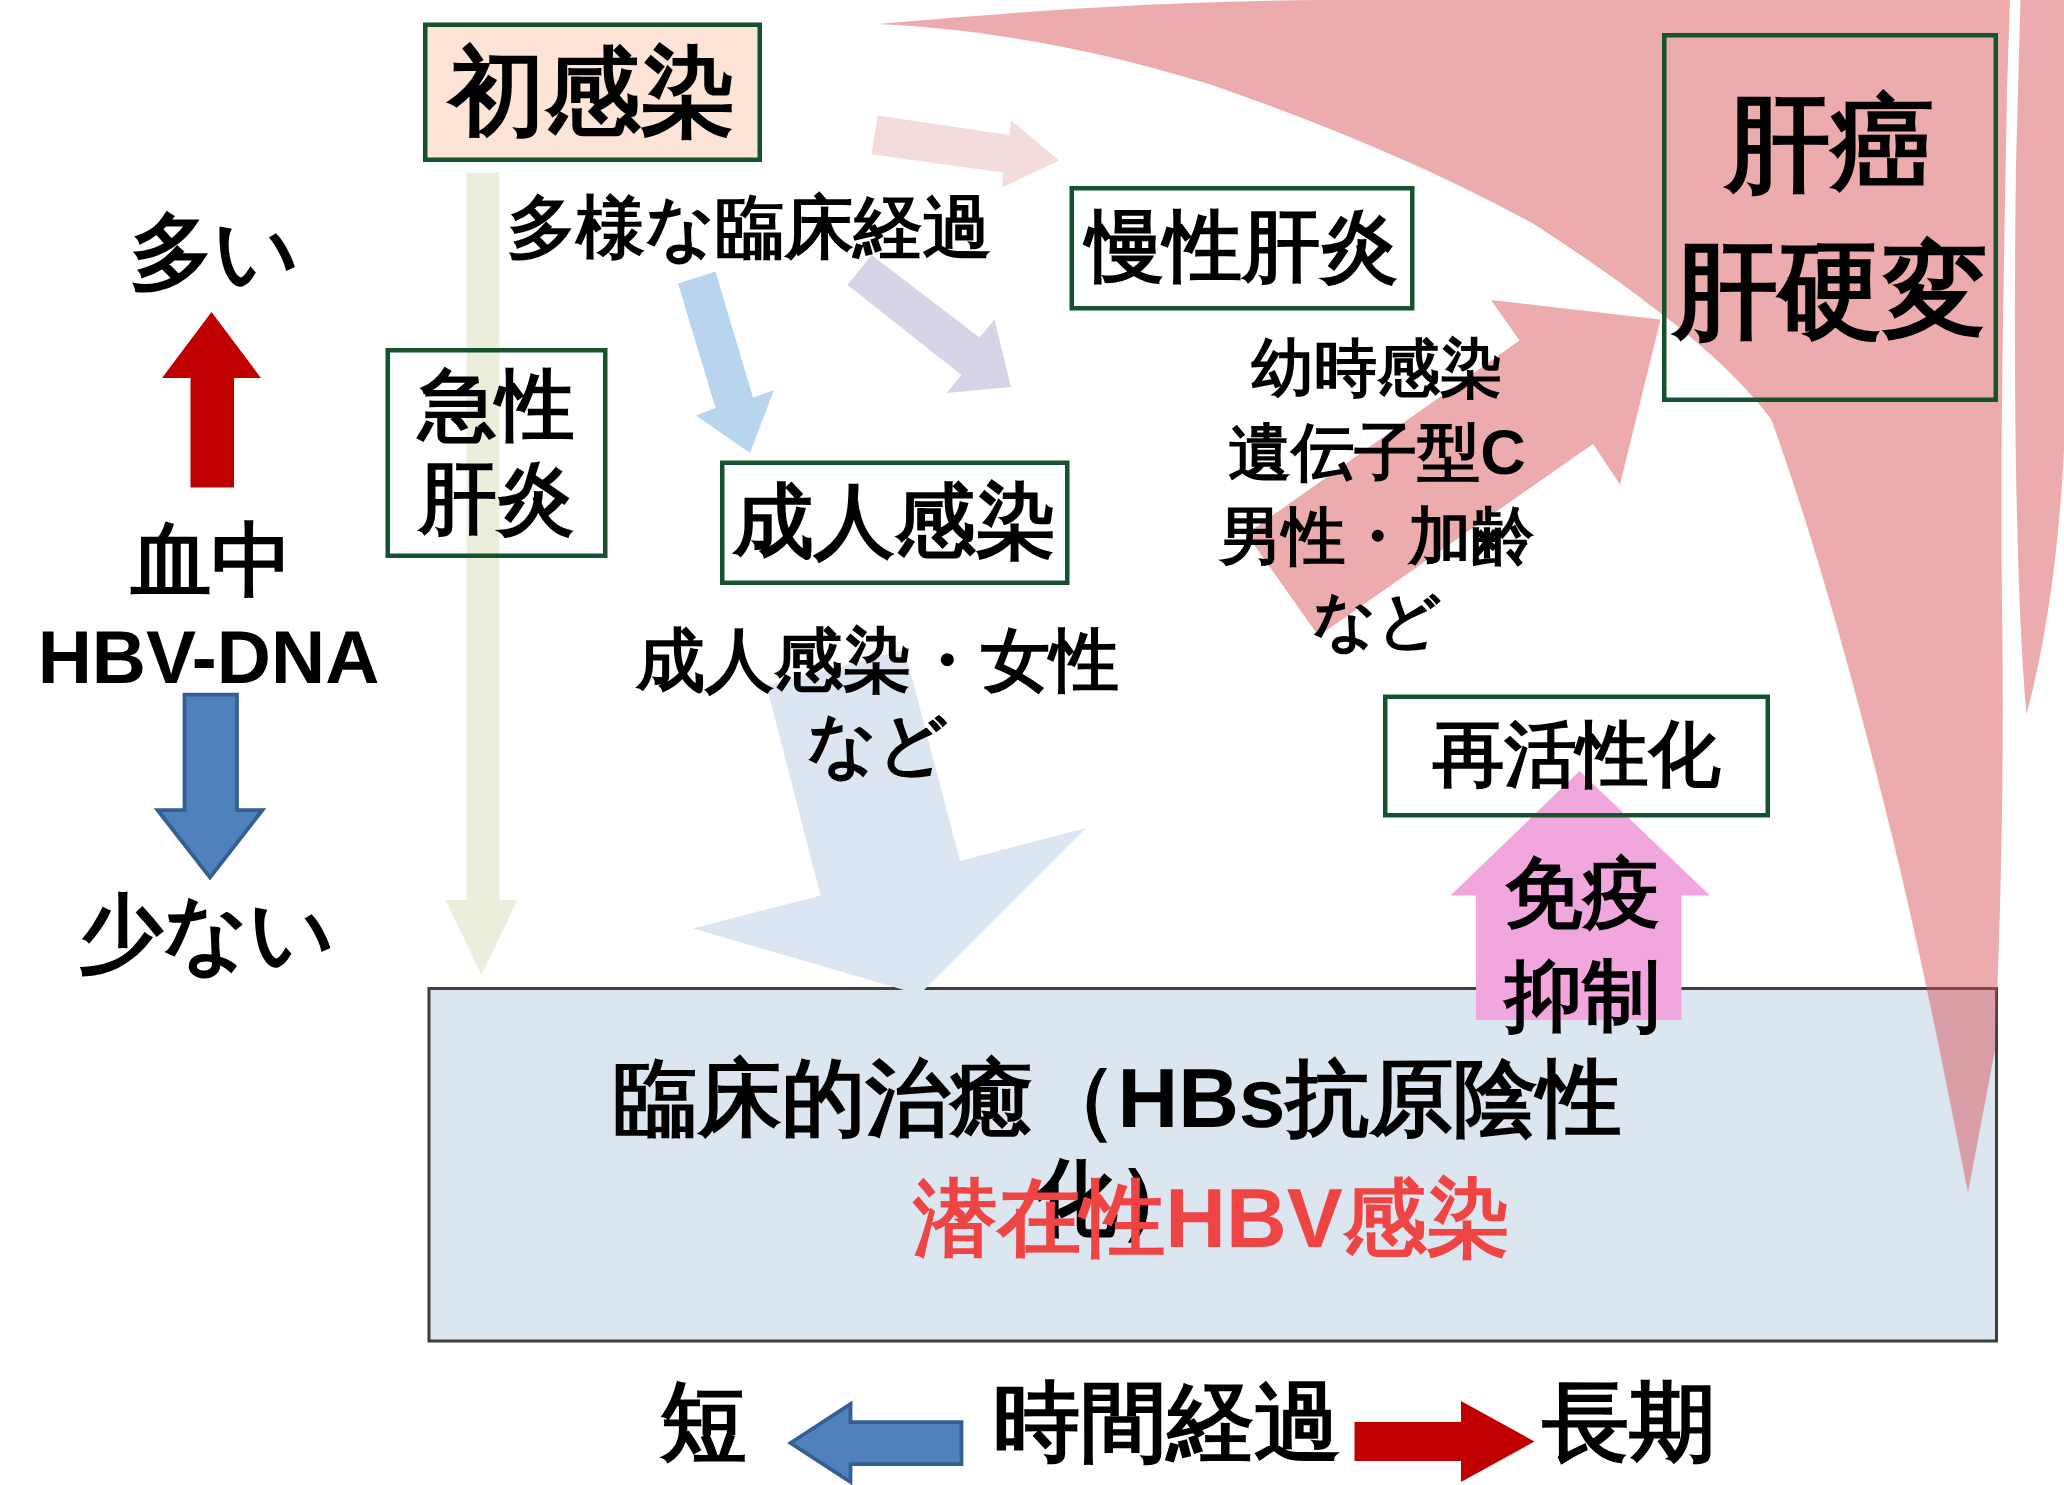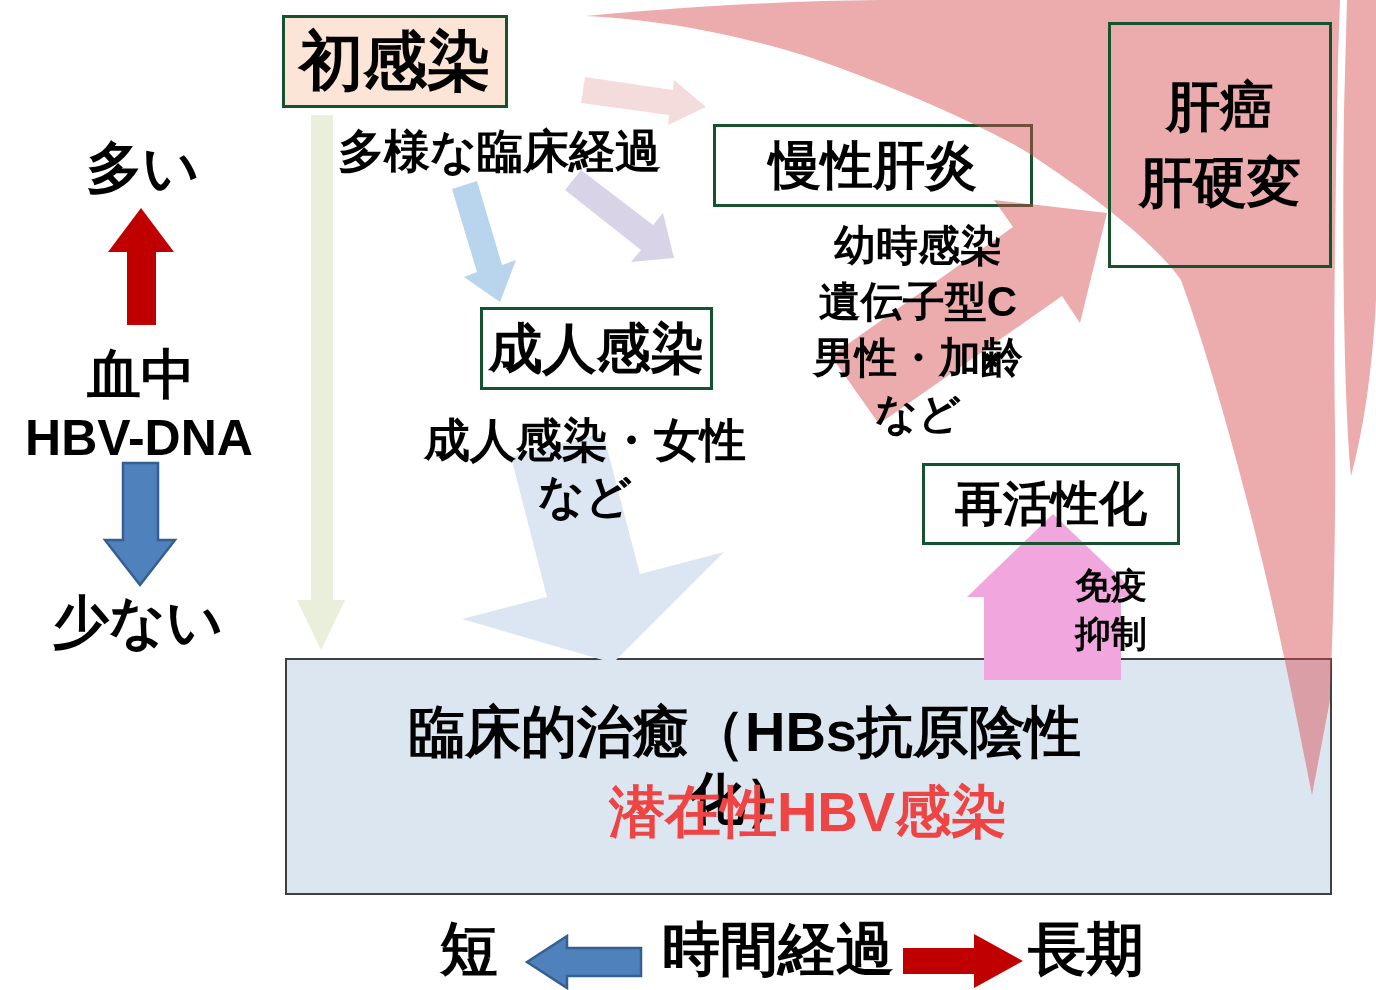--- a/index.html
+++ b/index.html
@@ -46,26 +46,32 @@
 
     <path d="M527,962 L567,936 L567,948 L641,948 L641,976 L567,976 L567,988 Z" stroke-width="2.5" stroke="#365f91" fill="#4f81bd"></path>
 
     <path d="M903,948 L974,948 L974,934 L1023,961 L974,988 L974,974 L903,974 Z" fill="#c00000"></path>
   </svg>
 
   <div class="box" style="left:282px;top:15px;width:226px;height:93px;font-size:64px;background:#fce4d6;">
     <span>初感染</span>
   </div>
 
+  <div class="box" style="left:257px;top:232px;width:148px;height:140px;font-size:52px;">
+    <span class="stack">
+      <span>急性</span>
+      <span>肝炎</span>
+    </span>
+  </div>
 
   <div class="box box--white" style="left:480px;top:307px;width:233px;height:83px;font-size:54px;">
     <span>成人感染</span>
   </div>
 
-  <div class="box box--white" style="left:713px;top:124px;width:320px;height:83px;font-size:52px;">
+  <div class="box box--white" style="left:713px;top:124px;width:230px;height:83px;font-size:52px;">
     <span>慢性肝炎</span>
   </div>
 
   <div class="box box--top" style="left:922px;top:463px;width:258px;height:82px;font-size:48px;">
     <span>再活性化</span>
   </div>
 
   <div class="box" style="left:285px;top:658px;width:1047px;height:237px;border:2px solid #3f3f3f;background:#dce6f1;">
   </div>
 
@@ -76,21 +82,21 @@
              C1238,462 1210,360 1181,280 C1150,237 1085,190 1022,149
              C951,110 880,82 809,57 C726,31 650,19 586,16 Z
              M1347,0 L1376,0 L1376,300 C1372,380 1361,440 1351,476 C1344,400 1342,250 1344,110 Z
              M831,356 L1013,227 L994,200 L1107,213 L1080,323 L1062,296 L879,424 Z" fill="rgba(214,77,81,0.47)"></path>
 
     <path d="M603,433 L640,574 L724,552 L613,663 L462,619 L547,597 L511,457 Z" fill="#dce6f2"></path>
 
     <path d="M1053,514 L1140,597 L1121,597 L1121,680 L984,680 L984,597 L967,597 Z" fill="#f2a6de"></path>
   </svg>
 
-  <div class="box box--top" style="left:1108px;top:22px;width:224px;height:246px;font-size:54px;line-height:1.4;">
+  <div class="box box--top" style="left:1108px;top:22px;width:224px;height:246px;font-size:70px;line-height:1.4;">
     <span class="stack">
       <span>肝癌</span>
       <span>肝硬変</span>
     </span>
   </div>
 
   <div class="txt txt--center" style="left:63px;top:134px;width:160px;font-size:56px;">多い</div>
   <div class="txt txt--center" style="left:61px;top:342px;width:160px;font-size:54px;">血中</div>
   <div class="txt txt--center" style="left:17px;top:408px;width:244px;font-size:50px;">HBV-DNA</div>
   <div class="txt" style="left:338px;top:124px;font-size:46px;">多様な臨床経過</div>
@@ -102,21 +108,21 @@
     <span style="display:block">など</span>
   </div>
 
   <div class="txt txt--center" style="left:780px;top:218px;width:276px;font-size:42px;line-height:1.33;">
     <span style="display:block">幼時感染</span>
     <span style="display:block">遺伝子型C</span>
     <span style="display:block">男性・加齢</span>
     <span style="display:block">など</span>
   </div>
 
-  <div class="txt txt--center" style="left:1056px;top:562px;width:110px;font-size:36px;line-height:1.32;">
+  <div class="txt txt--center" style="left:1000px;top:562px;width:110px;font-size:52px;line-height:1.32;">
     <span style="display:block">免疫</span>
     <span style="display:block">抑制</span>
   </div>
 
   <div class="txt txt--center" style="left:375px;top:698px;width:740px;font-size:56px;font-weight:700;">臨床的治癒（HBs抗原陰性化）</div>
   <div class="txt txt--center" style="left:592px;top:778px;width:432px;font-size:56px;color:#ef4444;">潜在性HBV感染</div>
 
   <div class="txt" style="left:440px;top:914px;font-size:58px;">短</div>
   <div class="txt" style="left:662px;top:914px;font-size:58px;">時間経過</div>
   <div class="txt" style="left:1028px;top:914px;font-size:58px;">長期</div>

